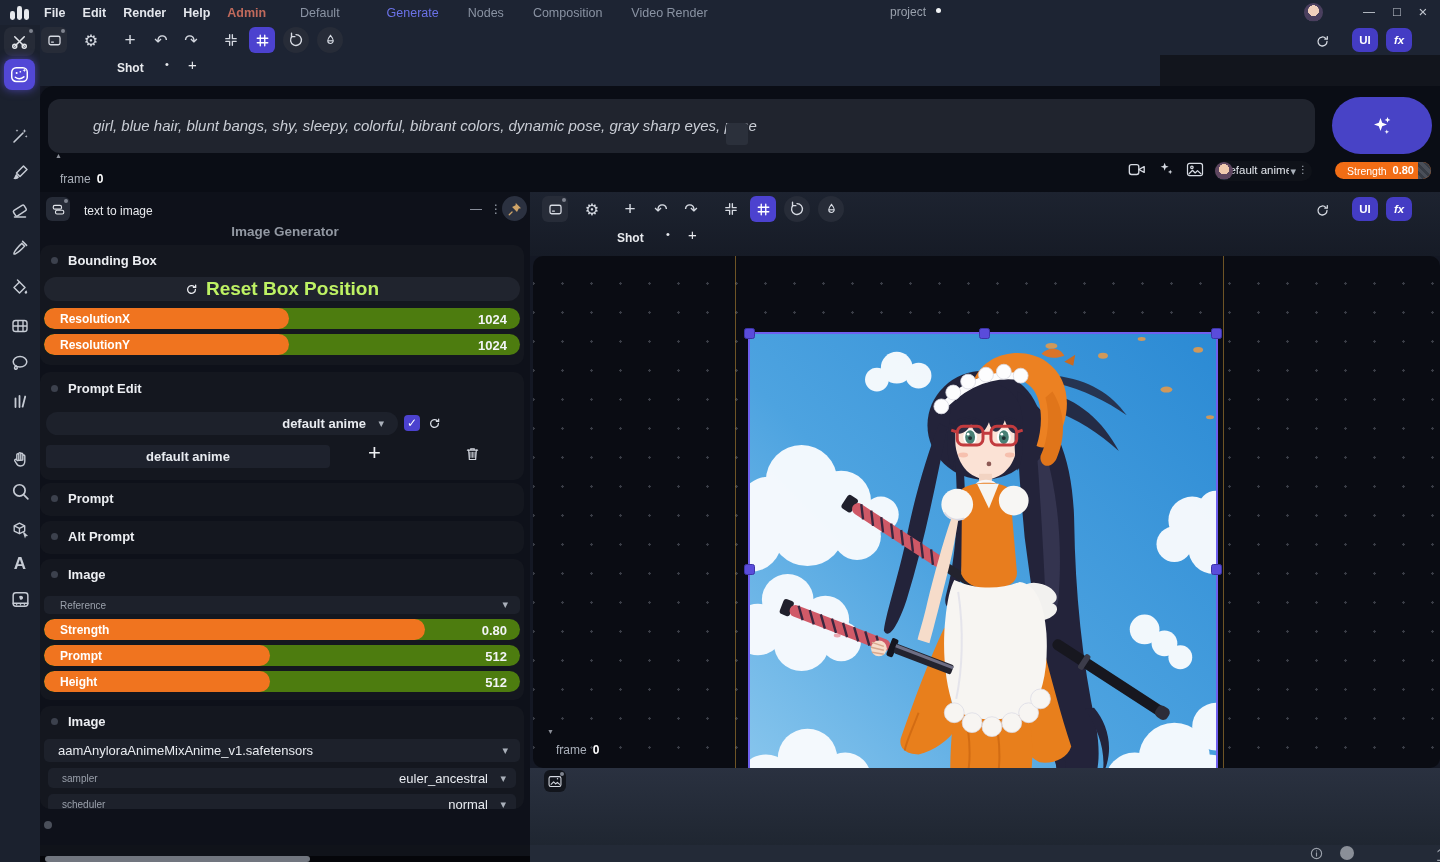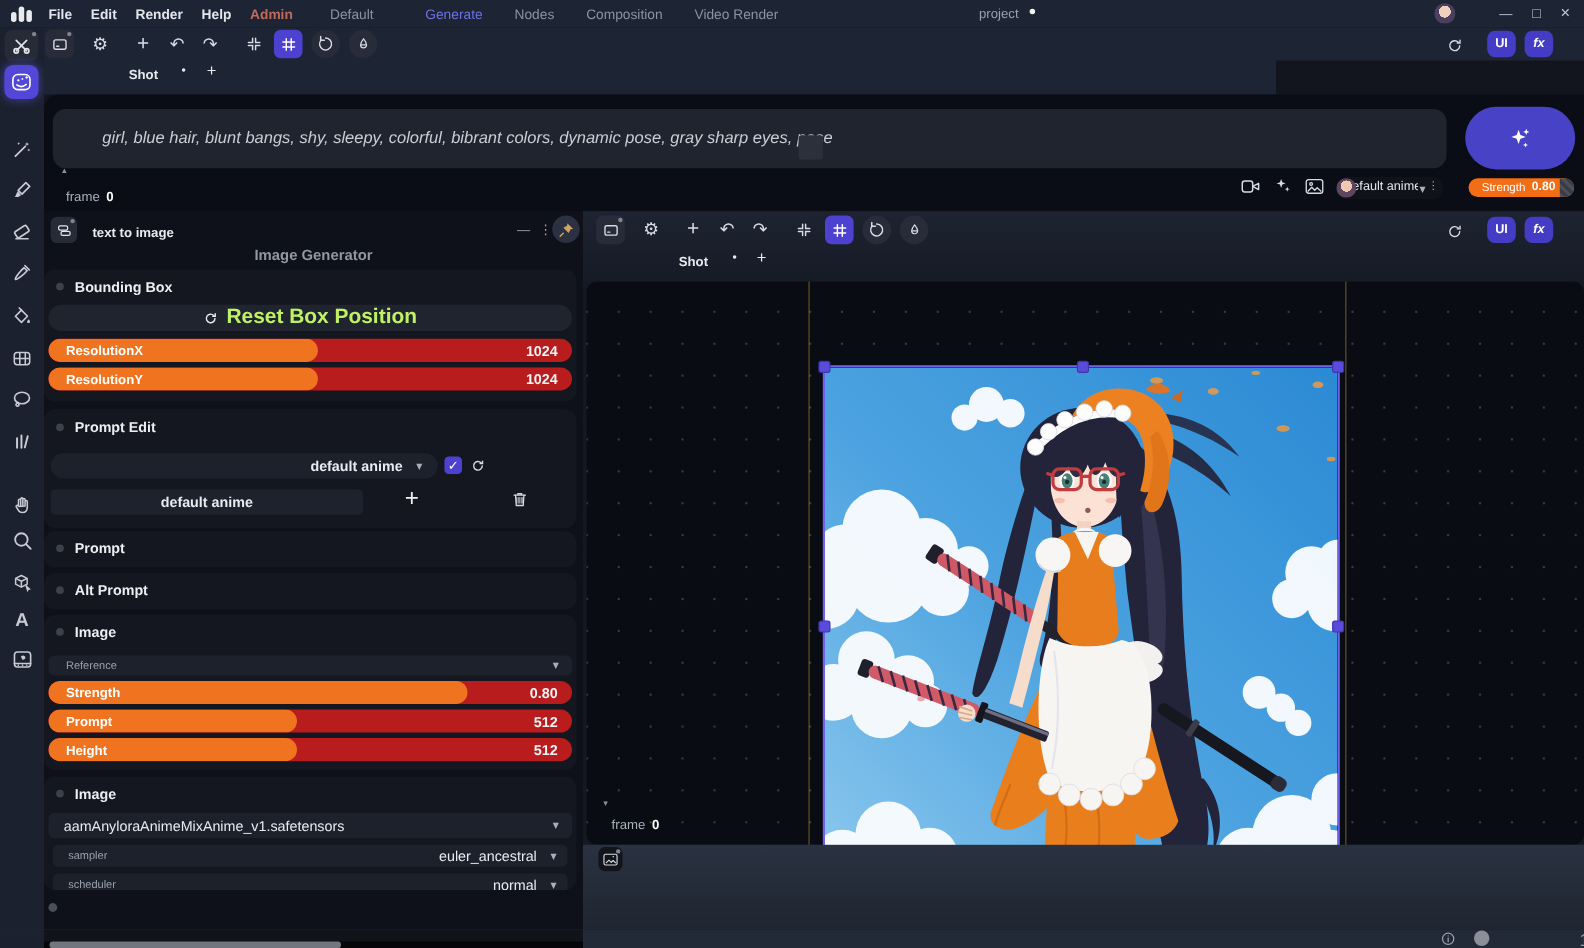--- a/index.html
+++ b/index.html
@@ -29,21 +29,21 @@
   
   #prompt-panel{left:40px;top:86px;width:1400px;height:106px;background:#0a0d15;border-radius:14px 0 0 0;}
   #prompt-input{left:8px;top:13px;width:1267px;height:54px;background:#20242e;border-radius:12px;}
   #prompt-text{padding-left:45px;line-height:54px;font-style:italic;font-size:15px;color:#c9cdd5;white-space:nowrap;overflow:hidden;}
   #gen-btn{left:1292px;top:11px;width:100px;height:57px;border-radius:29px;background:#4843c6;display:flex;align-items:center;justify-content:center;}
   
   #left-panel{left:40px;top:192px;width:490px;height:653px;background:#0e111a;overflow:hidden;}
   .card{position:absolute;left:0;width:484px;background:#14171f;border-radius:10px;overflow:hidden;}
   .card-head{position:absolute;left:11px;display:flex;align-items:center;gap:10px;font-size:13px;font-weight:700;color:#eceef2;}
   .bullet{width:7px;height:7px;border-radius:50%;background:#3c414d;flex:0 0 auto;}
-  .slider{position:absolute;height:21px;background:#b91c1c;border-radius:11px;overflow:hidden;}
+  .slider{position:absolute;height:21px;background:#4d7c0f;border-radius:11px;overflow:hidden;}
   .slider-fill{position:absolute;left:0;top:0;bottom:0;background:#f0741f;border-radius:11px;}
   .slider-label{position:absolute;left:16px;top:50%;transform:translateY(-50%);font-size:12px;font-weight:700;color:#fff;}
   .slider-value{position:absolute;right:13px;top:50%;transform:translateY(-50%);font-size:13px;font-weight:700;color:#f2f4f6;}
   .inrow{position:absolute;background:#1d212b;border-radius:5px;}
   .chev{color:#aab0ba;font-size:11px;}
   .smalllab{font-size:10px;color:#9aa0ab;}
   .vallab{font-size:13px;color:#e8ebf0;}
   
   #canvas-region{left:530px;top:192px;width:910px;height:653px;background:#141824;}
   #canvas-top{left:0;top:0;width:910px;height:64px;background:linear-gradient(#1d2330,#161b26);}
@@ -291,21 +291,21 @@
   </div>
 
   <div id="left-panel" class="abs">
     <div class="abs toolbtn" style="left:6px;top:5px;width:24px;height:24px;background:#262b37;border-radius:6px">
         <i class="ndot"></i>
       <svg width="15" height="15" viewBox="0 0 20 20" fill="none" stroke="#e2e5ea" stroke-width="1.5">
           <rect x="3" y="4.5" width="11" height="5" rx="2"></rect>
           <rect x="6" y="11" width="11" height="5" rx="2"></rect>
         </svg>
     </div>
-    <span class="abs" style="left:44px;top:12px;font-size:12px;font-weight:700;color:#e8eaee">text to image</span>
+    <span class="abs" style="left:44px;top:12px;font-size:12px;font-weight:400;color:#e8eaee">text to image</span>
     <span class="abs" style="left:430px;top:10px;font-size:12px;color:#9aa0ab">—</span>
     <span class="abs" style="left:450px;top:10px;font-size:12px;color:#9aa0ab">⋮</span>
     <div class="abs toolbtn" style="left:462px;top:4px;width:25px;height:25px;background:#2b3140;border-radius:50%">
       <svg width="16" height="16" viewBox="0 0 20 20">
           <path d="M11 2.5l6.5 6.5-2.8.3-2.2 4.3-6.1-6.1 4.3-2.2z" fill="#cfa468"></path>
           <path d="M6.3 13.7L2.8 17.2" stroke="#cfa468" stroke-width="1.6" stroke-linecap="round"></path>
         </svg>
     </div>
     <div class="abs" style="left:0;right:0;top:32px;text-align:center;font-size:13.5px;font-weight:700;color:#9298a2">Image Generator</div>
 

